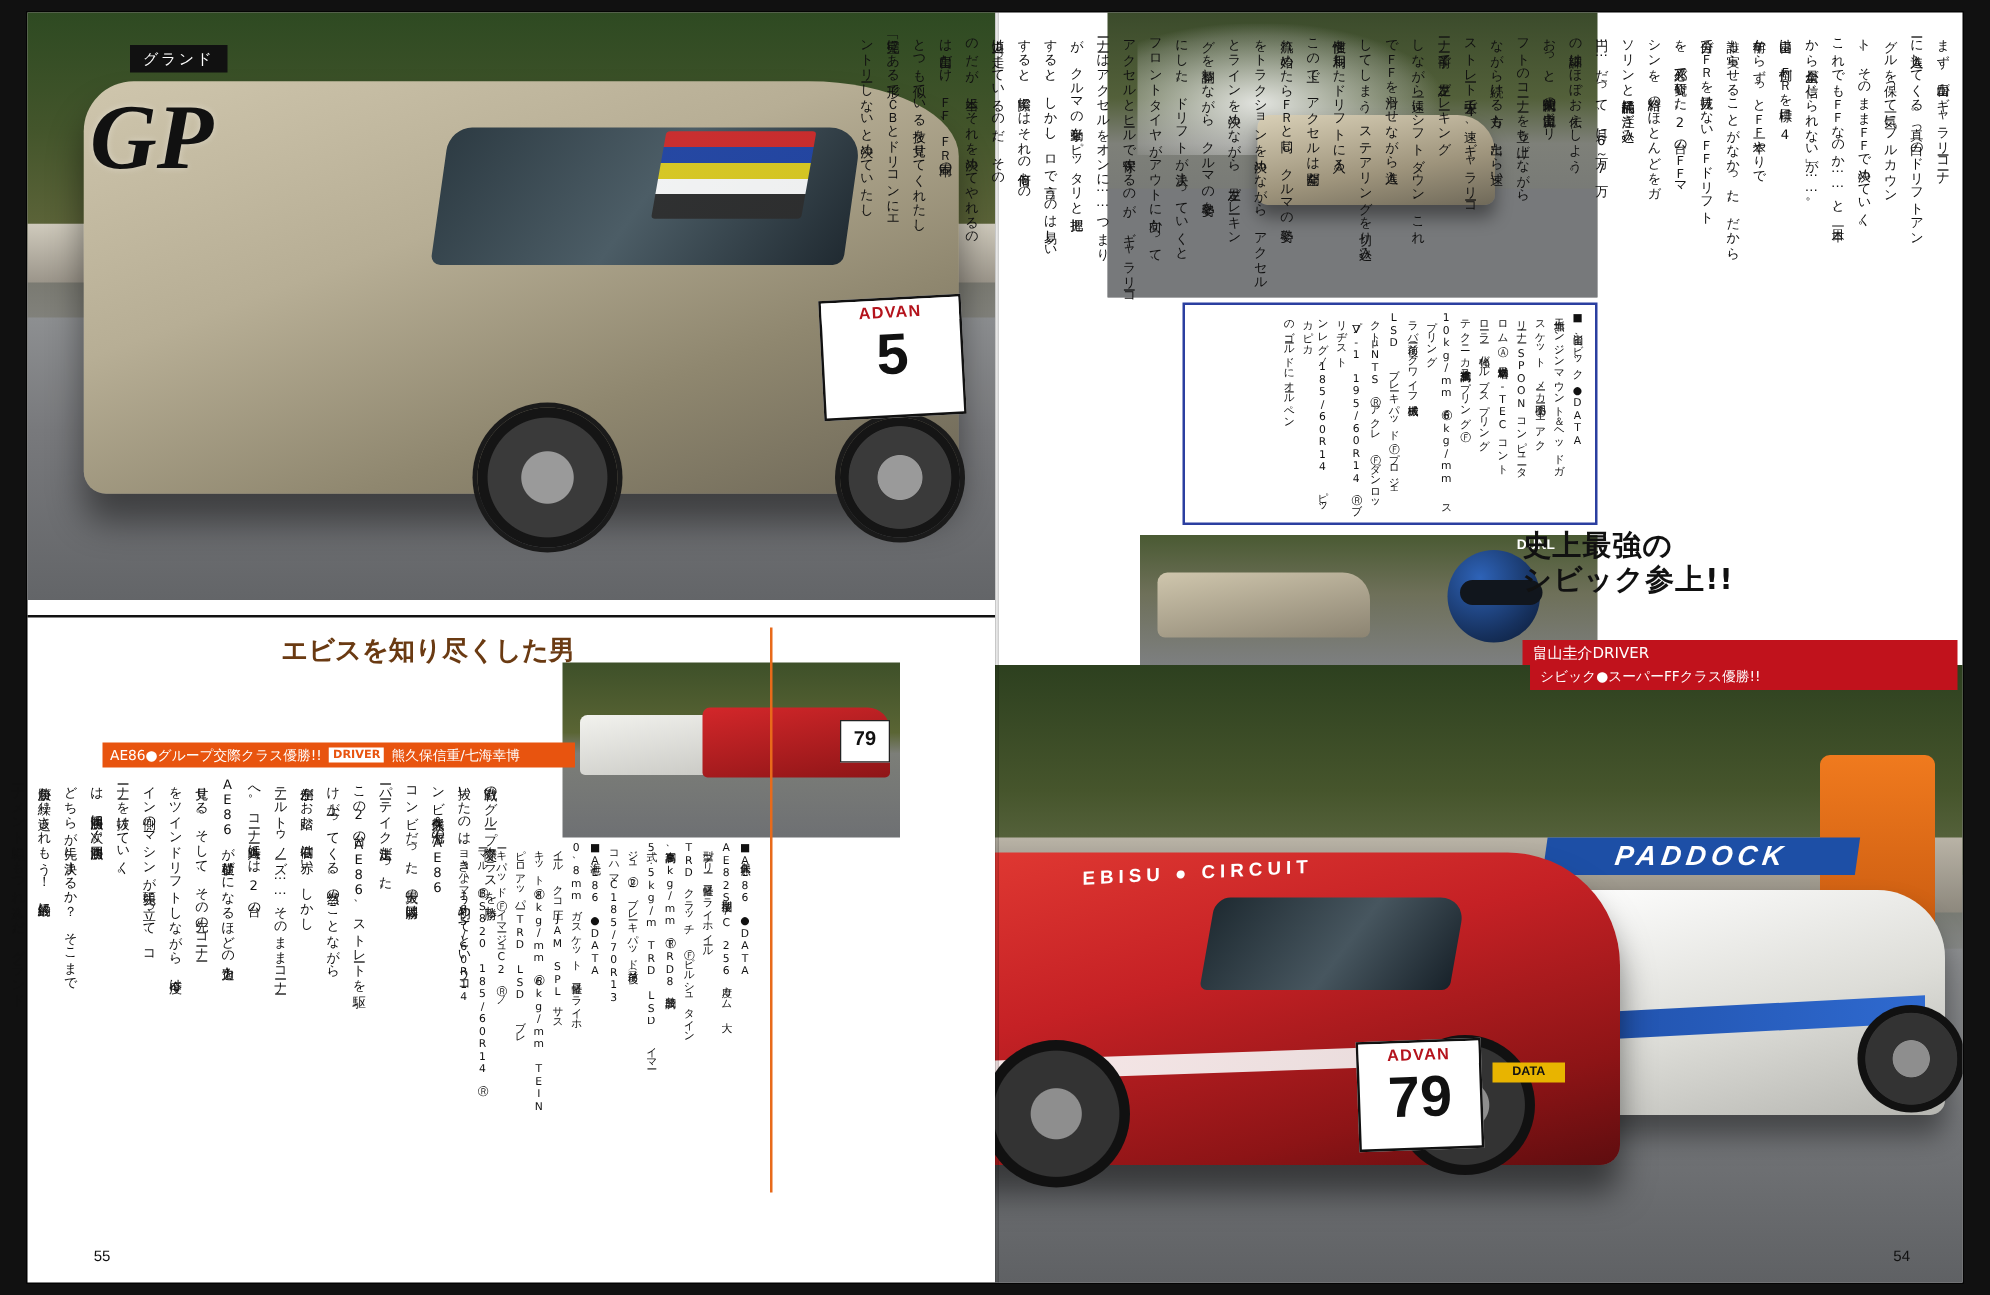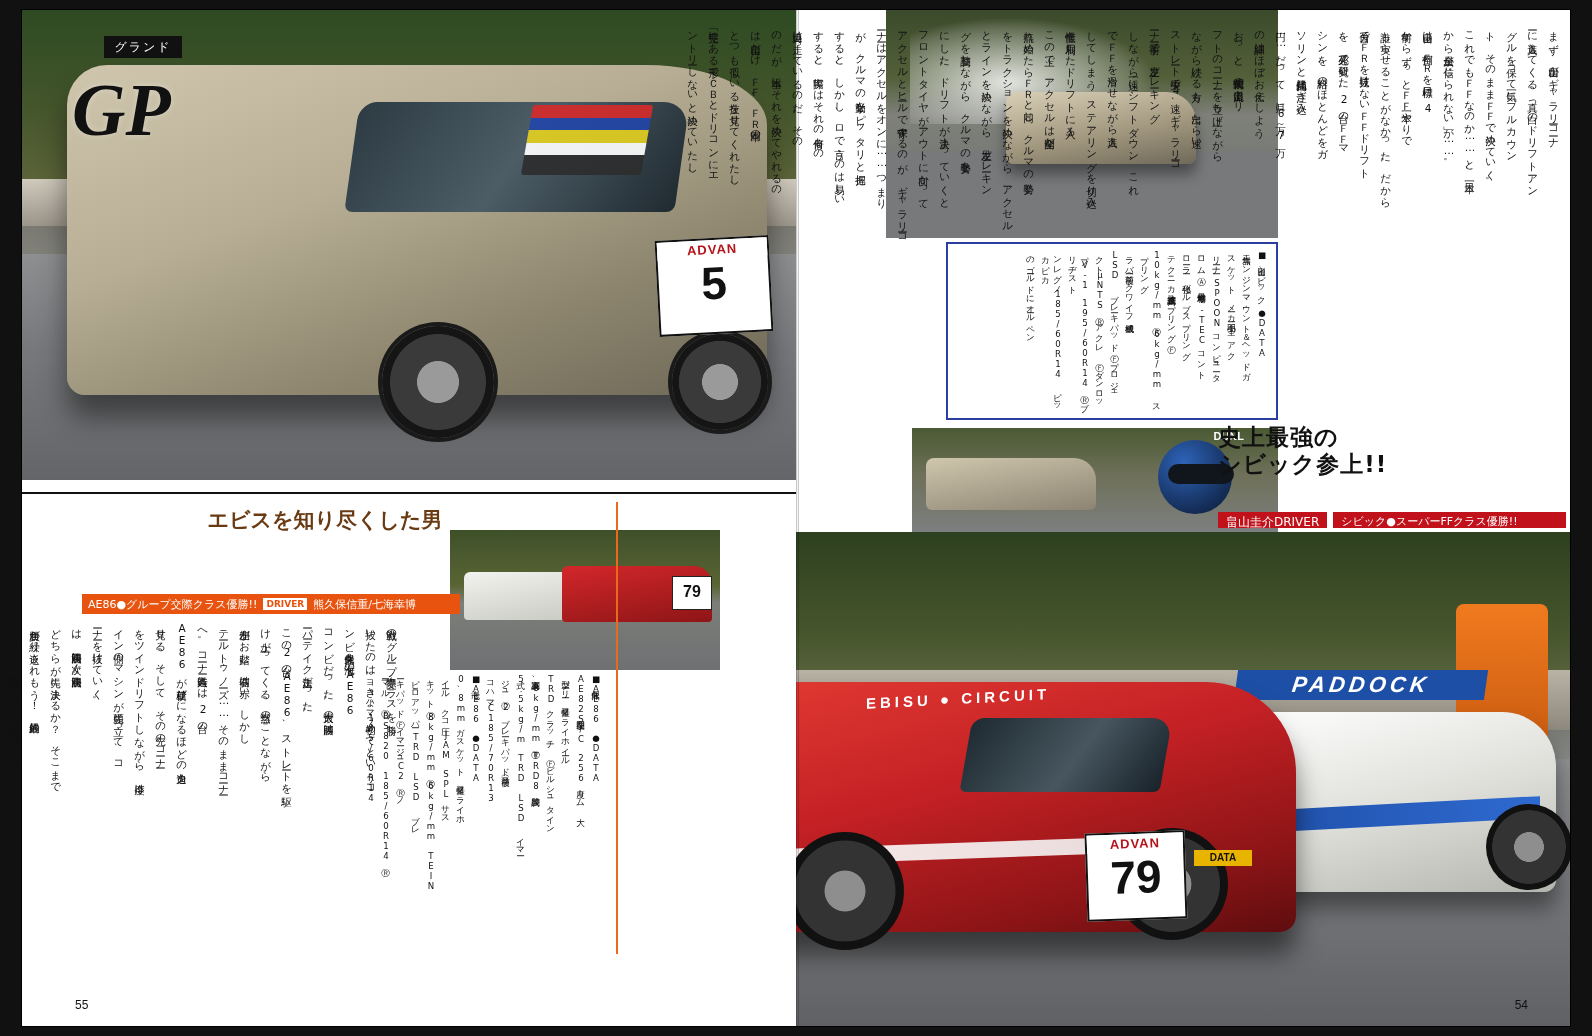--- a/index.html
+++ b/index.html
@@ -165,32 +165,32 @@
 
   
   #headline-ff{
     position:absolute;left:1196px;top:414px;width:348px;height:80px;z-index:14;
   }
   #headline-ff .l{
     color:#111;font-weight:bold;font-size:23px;line-height:27px;letter-spacing:1px;
     font-family:"DejaVu Sans",sans-serif;white-space:nowrap;
   }
   #driver-bar{
-    position:absolute;left:1196px;top:502px;width:348px;height:16px;display:flex;z-index:14;
+    position:absolute;left:1196px;top:502px;width:348px;height:16px;display:flex;z-index:14;flex-direction:column;
   }
   #driver-bar .name{background:#c1121c;color:#fff;font-size:12px;padding:0 8px;line-height:20px;
     font-family:"DejaVu Sans",sans-serif;white-space:nowrap;}
   #driver-bar .sub{background:#c1121c;color:#fff;font-size:11px;padding:0 8px;line-height:20px;
     margin-left:6px;flex:1;font-family:"DejaVu Sans",sans-serif;}
 
   
   #feat-title{
     position:absolute;left:168px;top:496px;width:270px;height:86px;color:#6a3a12;
     font-family:"DejaVu Sans",sans-serif;font-weight:bold;font-size:21px;line-height:29px;
-    text-align:center;z-index:14;
+    text-align:right;z-index:14;
   }
   #ae86-bar{
     position:absolute;left:60px;top:584px;width:378px;height:20px;background:#e8540f;color:#fff;
     display:flex;align-items:center;font-size:11px;padding:0 6px;box-sizing:border-box;z-index:14;
     font-family:"DejaVu Sans",sans-serif;gap:6px;
   }
   #ae86-bar .drv{background:#fff;color:#e8540f;font-size:9px;padding:1px 3px;font-weight:bold;text-align:center;}
 
   #lp-body{
     position:absolute;left:60px;top:612px;width:318px;height:330px;

